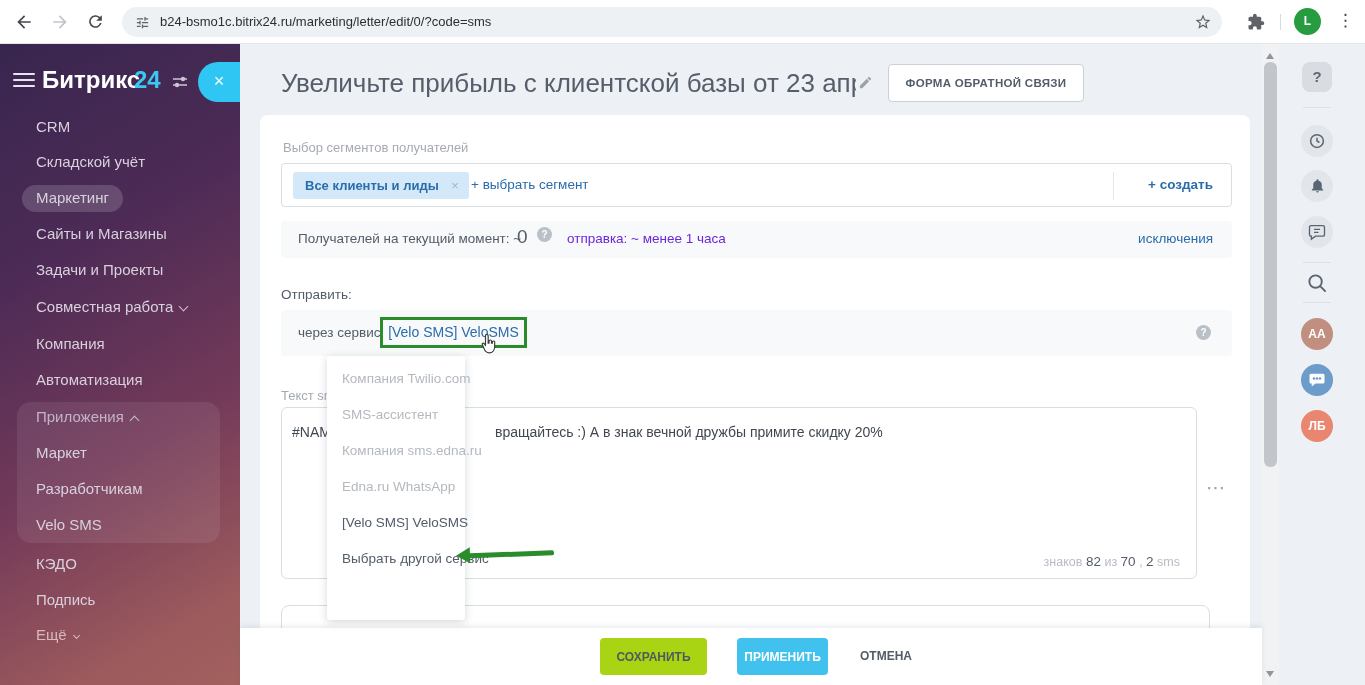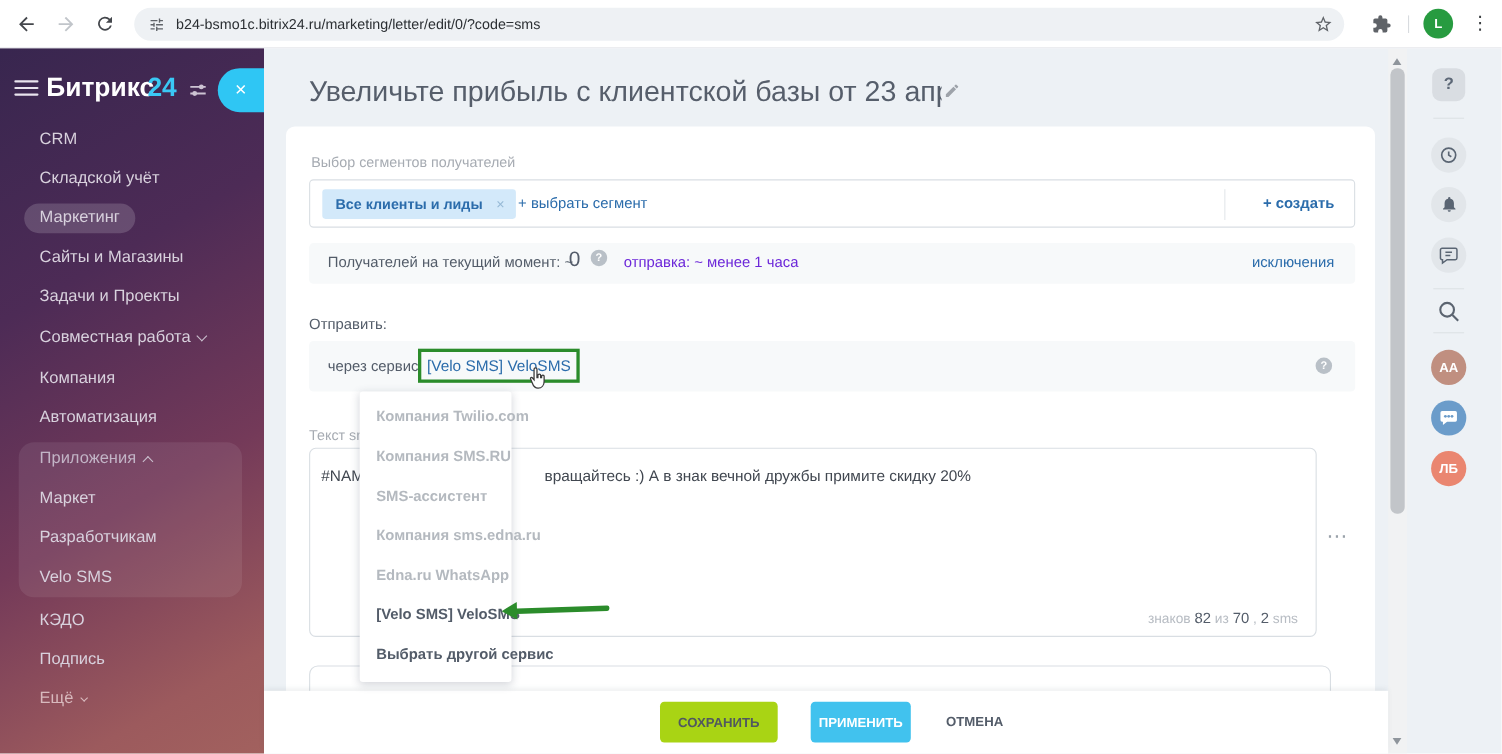--- a/index.html
+++ b/index.html
@@ -49,21 +49,21 @@
   .qbadge { display:inline-block; width:15px; height:15px; border-radius:50%; background:#b9c0c7; color:#fff; font-size:10px; font-weight:bold; text-align:center; line-height:15px; }
   .gray-row { background:#f7f9fa; }
 
   
   .green-box { position:absolute; left:380px; top:273px; width:147px; height:31px; border:3px solid #2b8c2b; background:#f7f9fa; z-index:7; text-align:center; line-height:25px; font-size:14px; color:#2b6cab; cursor:pointer; }
   .green-arrow { position:absolute; left:456px; top:502px; width:98px; height:16px; z-index:8; transform:rotate(-2deg); }
   .green-arrow .shaft { position:absolute; left:12px; right:0; top:6px; height:5px; background:#2b8c2b; border-radius:2px; }
   .green-arrow .head { position:absolute; left:0; top:0; width:0; height:0; border-top:8px solid transparent; border-bottom:8px solid transparent; border-right:14px solid #2b8c2b; }
 
   
-  .dropdown { position:absolute; left:327px; top:312px; width:138px; height:264px; background:#fff; border-radius:3px; box-shadow:0 2px 8px rgba(60,70,90,.22); z-index:6; padding-top:5px;font-weight:bold; }
+  .dropdown { position:absolute; left:327px; top:312px; width:138px; height:264px; background:#fff; border-radius:3px; box-shadow:0 2px 8px rgba(60,70,90,.22); z-index:6; padding-top:5px; }
   .dd-item { height:36px; line-height:36px; padding-left:15px; font-size:13.5px; color:#535c69; cursor:pointer; white-space:nowrap; }
   .dd-item.muted { color:#b4b9bf; }
 
   
   .msg-box { position:absolute; left:281px; top:363px; width:916px; height:172px; background:#fff; border:1px solid #d9dee3; border-radius:6px; }
   .msg-text { font-size:14px; color:#414750; position:absolute; top:16px; }
   .counter { position:absolute; right:16px; bottom:9px; font-size:12.5px; color:#b7bcc3; }
   .counter b { color:#535c69; font-weight:normal; font-size:13.5px; }
 
   .next-box { position:absolute; left:281px; top:561px; width:929px; height:40px; background:#fff; border:1px solid #d9dee3; border-radius:8px 8px 0 0; }
@@ -171,20 +171,21 @@
   </div>
 
   <div class="close-pill"><span>×</span></div>
 
   <div class="page-title">Увеличьте прибыль с клиентской базы от 23 апр...</div>
   <span class="abs" style="left:858px;top:31px">
     <svg width="15" height="15" viewBox="0 0 24 24">
         <path d="M3 17.25V21h3.75L17.8 9.94l-3.75-3.75L3 17.25zM20.7 7.04a1 1 0 0 0 0-1.41l-2.34-2.34a1 1 0 0 0-1.41 0l-1.83 1.83 3.75 3.75 1.83-1.83z" fill="#9ea3aa"></path>
       </svg>
   </span>
+  <button class="hdr-btn" style="left:888px;width:196px">ФОРМА ОБРАТНОЙ СВЯЗИ</button>
 
   <div class="card"></div>
 
   <span class="lbl abs" style="left:283px;top:96px">Выбор сегментов получателей</span>
 
   <div class="row-box" style="top:119px;height:44px;border:1px solid #d9dee3;background:#fff">
     <span class="tag">
       <span>Все клиенты и лиды</span>
       <span class="tag-x">×</span>
     </span>
@@ -231,21 +232,20 @@
       <b>2</b>
       <span>sms</span>
     </span>
   </div>
   <span class="abs" style="left:1206px;top:432px;font-size:19px;color:#9aa2aa;letter-spacing:1px;cursor:pointer">⋯</span>
 
   <div class="next-box"></div>
 
   <div class="dropdown">
     <div class="dd-item muted">Компания Twilio.com</div>
-    <div class="dd-item muted">Компания SMS.RU</div>
     <div class="dd-item muted">SMS-ассистент</div>
     <div class="dd-item muted">Компания sms.edna.ru</div>
     <div class="dd-item muted">Edna.ru WhatsApp</div>
     <div class="dd-item">[Velo SMS] VeloSMS</div>
     <div class="dd-item">Выбрать другой сервис</div>
   </div>
 
   <div class="green-arrow">
     <div class="shaft"></div>
       <div class="head"></div>

